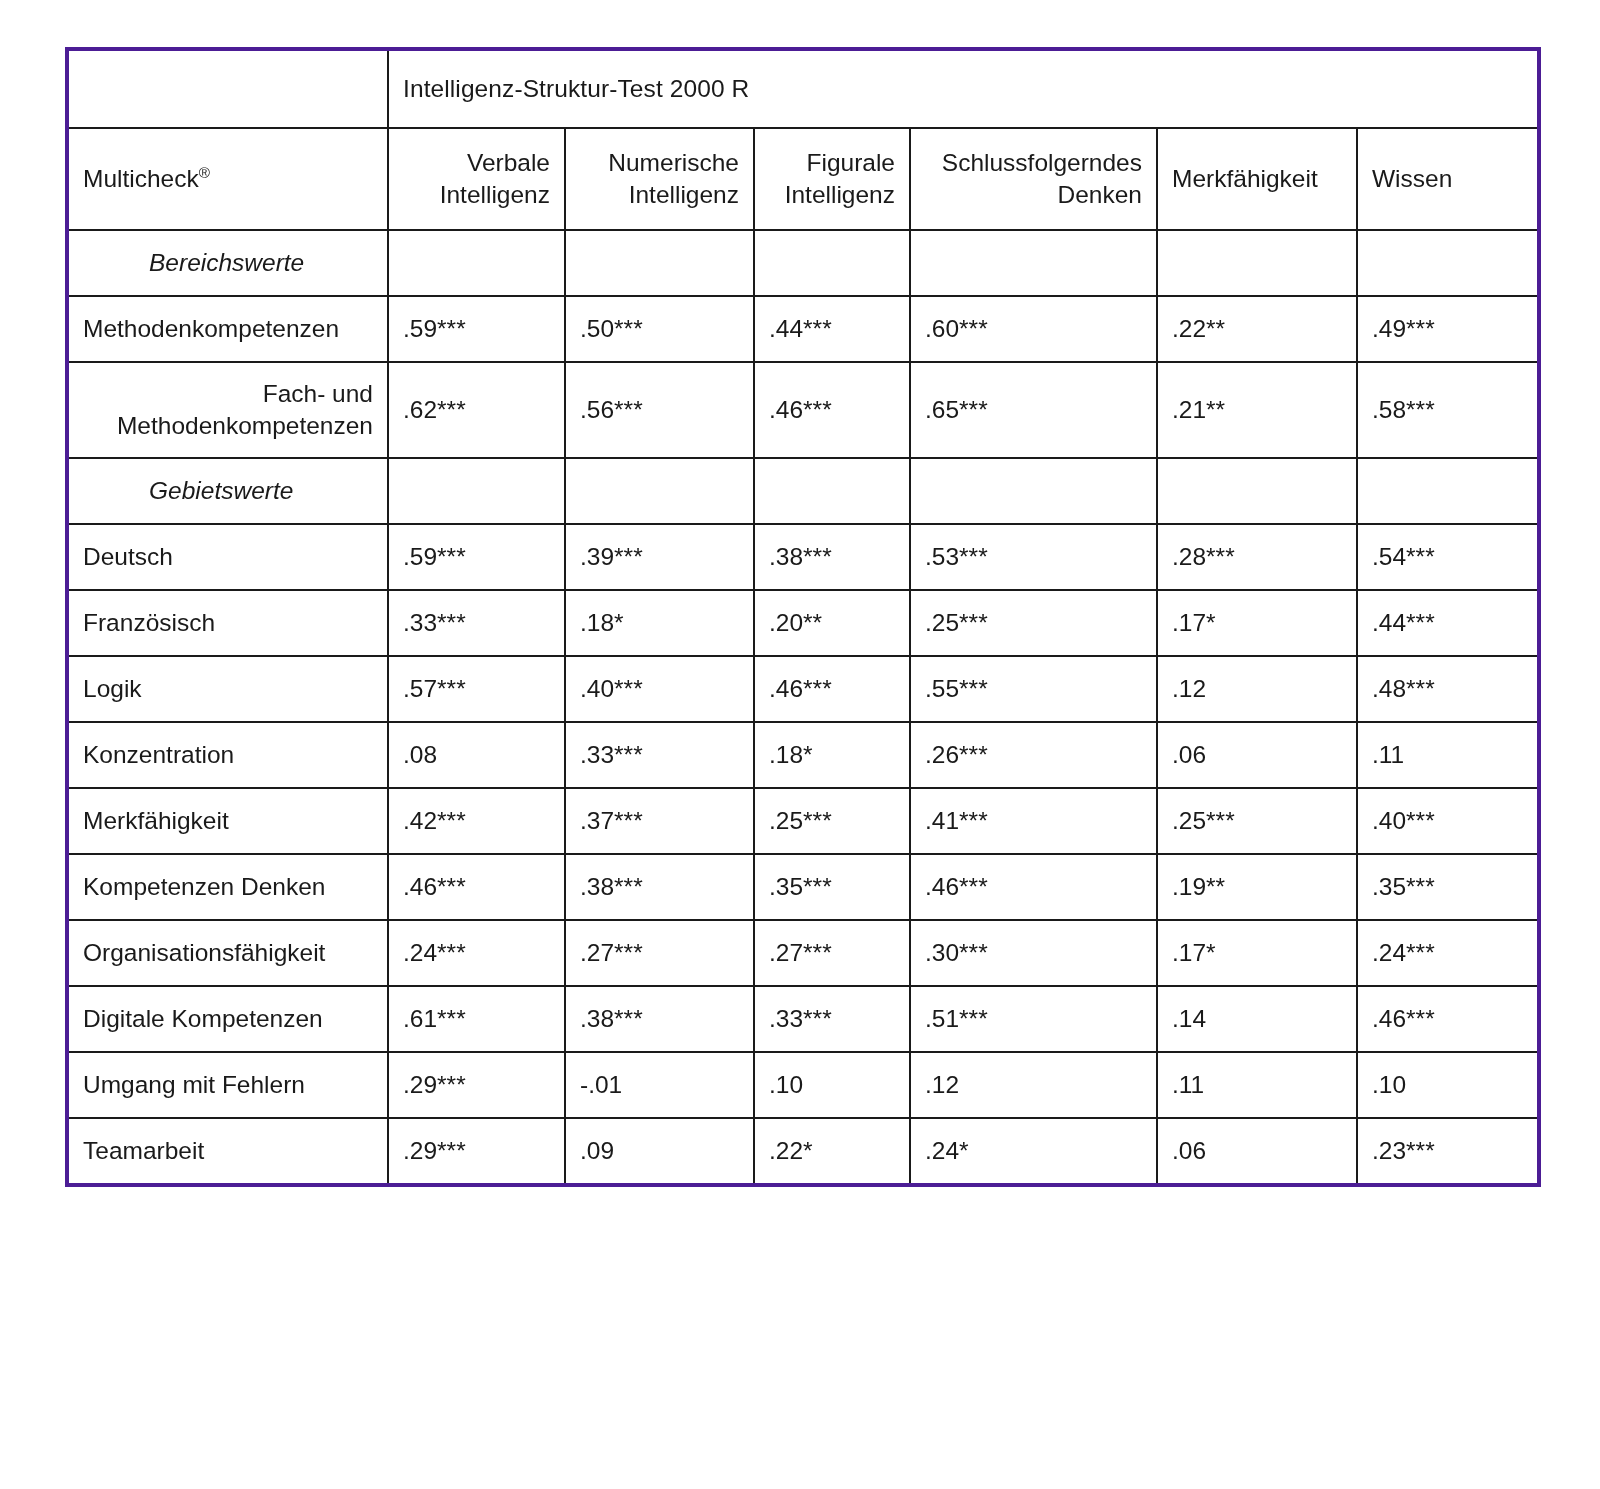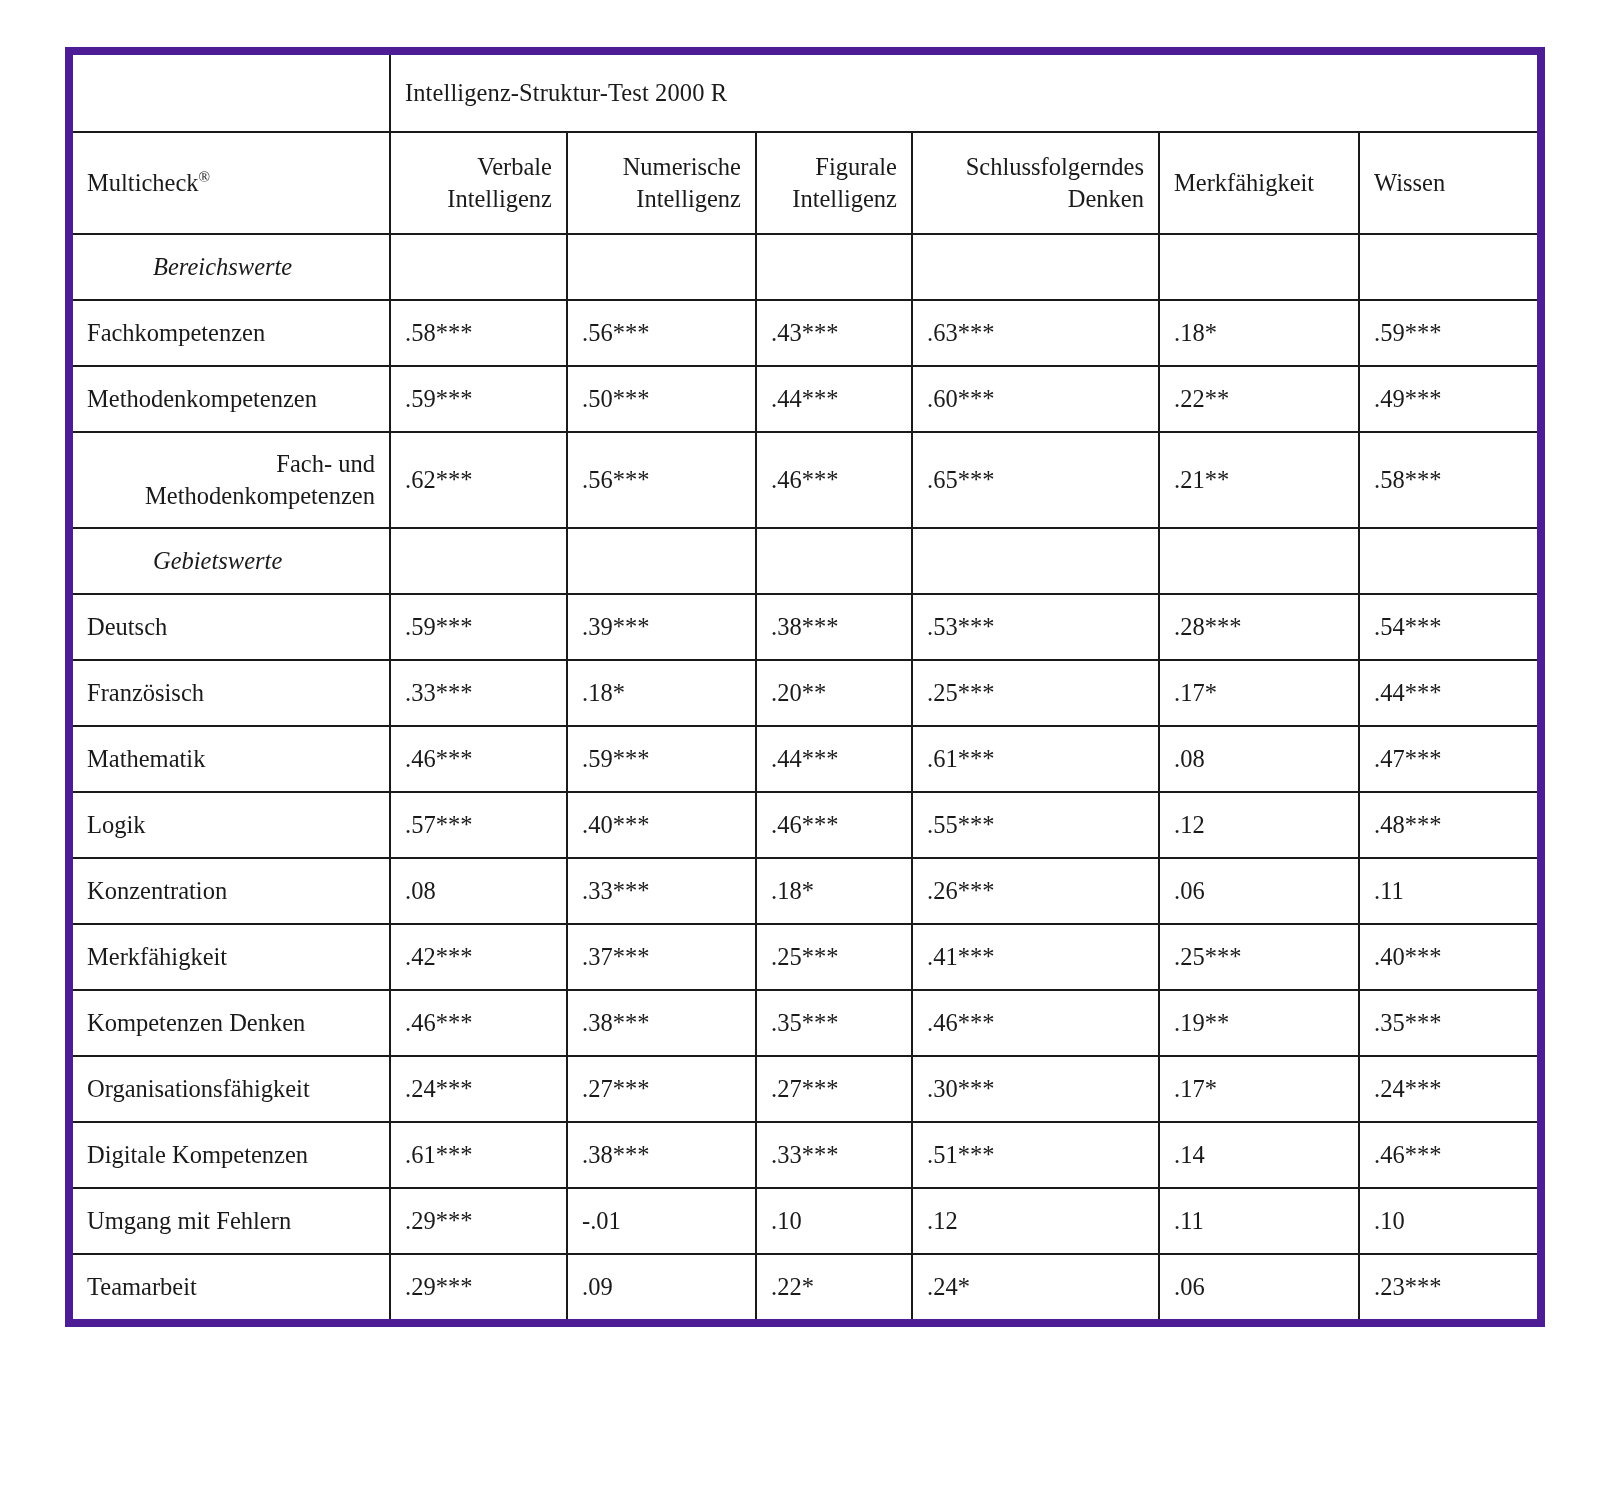--- a/index.html
+++ b/index.html
@@ -23,22 +23,21 @@
   .table-wrap {
     position: absolute;
     left: 65px;
     top: 47px;
     width: 1472px;
   }
   table.corr {
     border-collapse: collapse;
     table-layout: fixed;
     width: 1472px;
-    border: 8px solid #4c1d95;
-    font-family: Liberation Serif, serif;
+    border: 4px solid #4c1d95;
   }
   table.corr col.c0 { width: 321px; }
   table.corr col.c1 { width: 177px; }
   table.corr col.c2 { width: 189px; }
   table.corr col.c3 { width: 156px; }
   table.corr col.c4 { width: 247px; }
   table.corr col.c5 { width: 200px; }
   table.corr col.c6 { width: 182px; }
 
   table.corr td, table.corr th {
@@ -161,29 +160,20 @@
         <tr class="section-row">
           <td class="section-label">Bereichswerte</td>
           <td></td>
           <td></td>
           <td></td>
           <td></td>
           <td></td>
           <td></td>
         </tr>
 
-        <tr class="data-row">
-          <td class="rowlabel">Fachkompetenzen</td>
-          <td class="val">.58***</td>
-          <td class="val">.56***</td>
-          <td class="val">.43***</td>
-          <td class="val">.63***</td>
-          <td class="val">.18*</td>
-          <td class="val">.59***</td>
-        </tr>
 
         <tr class="data-row">
           <td class="rowlabel">Methodenkompetenzen</td>
           <td class="val">.59***</td>
           <td class="val">.50***</td>
           <td class="val">.44***</td>
           <td class="val">.60***</td>
           <td class="val">.22**</td>
           <td class="val">.49***</td>
         </tr>
@@ -227,29 +217,20 @@
           <td class="rowlabel">Französisch</td>
           <td class="val">.33***</td>
           <td class="val">.18*</td>
           <td class="val">.20**</td>
           <td class="val">.25***</td>
           <td class="val">.17*</td>
           <td class="val">.44***</td>
         </tr>
 
 
-        <tr class="data-row">
-          <td class="rowlabel">Mathematik</td>
-          <td class="val">.46***</td>
-          <td class="val">.59***</td>
-          <td class="val">.44***</td>
-          <td class="val">.61***</td>
-          <td class="val">.08</td>
-          <td class="val">.47***</td>
-        </tr>
 
         <tr class="data-row">
           <td class="rowlabel">Logik</td>
           <td class="val">.57***</td>
           <td class="val">.40***</td>
           <td class="val">.46***</td>
           <td class="val">.55***</td>
           <td class="val">.12</td>
           <td class="val">.48***</td>
         </tr>

